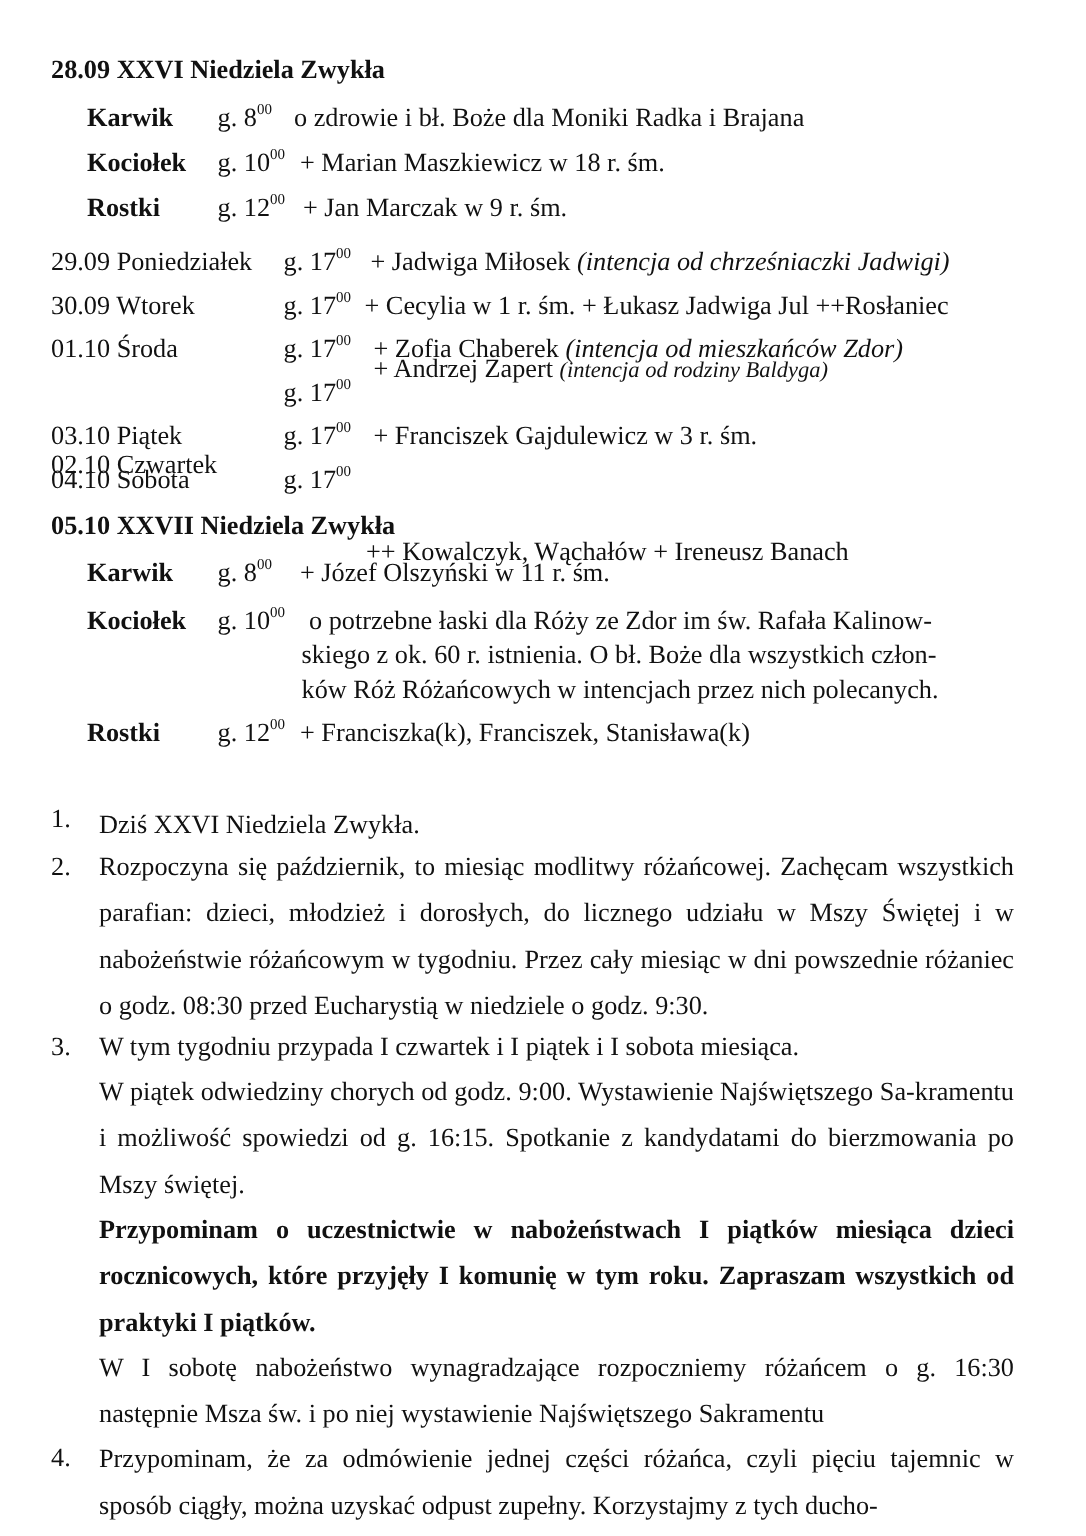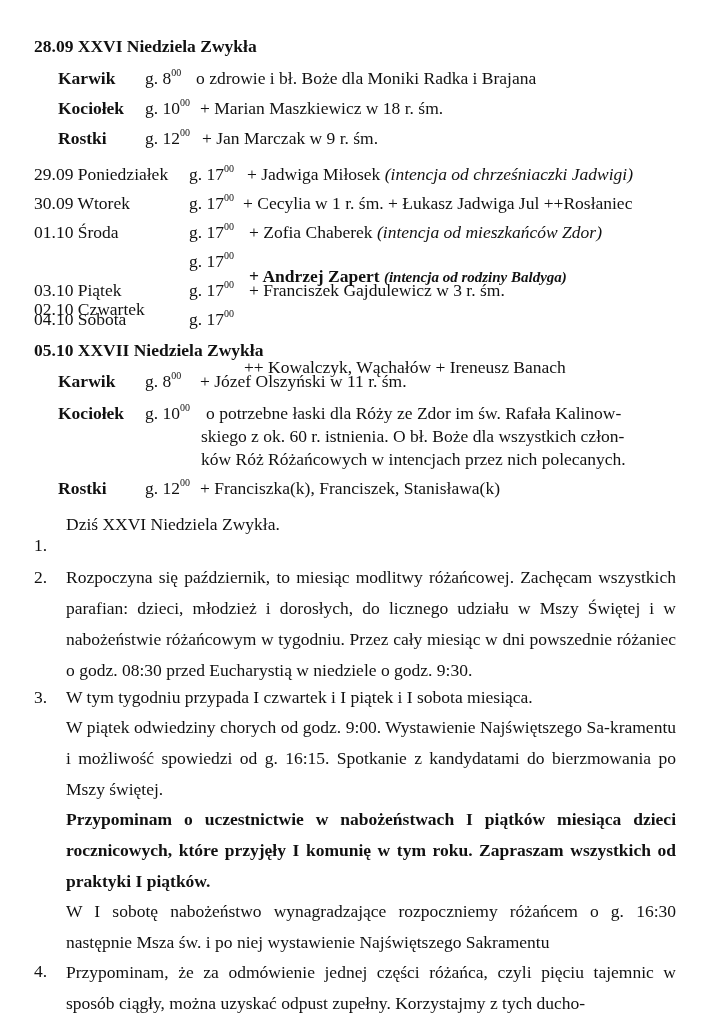--- a/index.html
+++ b/index.html
@@ -42,21 +42,21 @@
   <div class="abs" style="left:34px; top:193px;">30.09 Wtorek</div>
   <div class="abs" style="left:189px; top:193px;"><span>g. 17</span><sup>00</sup></div>
   <div class="abs" style="left:243px; top:193px;">+ Cecylia w 1 r. śm. + Łukasz Jadwiga Jul ++Rosłaniec</div>
 
   <div class="abs" style="left:34px; top:222px;">01.10 Środa</div>
   <div class="abs" style="left:189px; top:222px;"><span>g. 17</span><sup>00</sup></div>
   <div class="abs" style="left:249px; top:222px;"><span>+ Zofia Chaberek</span> <span class="ital">(intencja od mieszkańców Zdor)</span></div>
 
   <div class="abs" style="left:34px; top:251px;margin-top:48px;">02.10 Czwartek</div>
   <div class="abs" style="left:189px; top:251px;"><span>g. 17</span><sup>00</sup></div>
-  <div class="abs" style="left:249px; top:266px;font-weight:bold;"><span>+ Andrzej Zapert</span> <span class="small-ital">(intencja od rodziny Baldyga)</span></div>
+  <div class="abs" style="left:249px; top:235px;"><span>+ Andrzej Zapert</span> <span class="small-ital">(intencja od rodziny Baldyga)</span></div>
 
   <div class="abs" style="left:34px; top:280px;">03.10 Piątek</div>
   <div class="abs" style="left:189px; top:280px;"><span>g. 17</span><sup>00</sup></div>
   <div class="abs" style="left:249px; top:280px;">+ Franciszek Gajdulewicz w 3 r. śm.</div>
 
   <div class="abs" style="left:34px; top:309px;">04.10 Sobota</div>
   <div class="abs" style="left:189px; top:309px;"><span>g. 17</span><sup>00</sup></div>
   <div class="abs" style="left:244px; top:309px;margin-top:48px;">++ Kowalczyk, Wąchałów + Ireneusz Banach</div>
 </div>
 
@@ -73,21 +73,21 @@
   <div class="abs" style="left:201px; top:426px;">skiego z ok. 60 r. istnienia. O bł. Boże dla wszystkich człon-</div>
   <div class="abs" style="left:201px; top:449px;">ków Róż Różańcowych w intencjach przez nich polecanych.</div>
 
   <div class="abs bold" style="left:58px; top:478px;">Rostki</div>
   <div class="abs" style="left:145px; top:478px;"><span>g. 12</span><sup>00</sup></div>
   <div class="abs" style="left:200px; top:478px;">+ Franciszka(k), Franciszek, Stanisława(k)</div>
 </div>
 
 <div>
   <div class="num" style="top:535px;">1.</div>
-  <div class="para" style="top:509px;">Dziś XXVI Niedziela Zwykła.</div>
+  <div class="para" style="top:534px;">Dziś XXVI Niedziela Zwykła.</div>
 
   <div class="num" style="top:567px;">2.</div>
   <div class="para" style="top:562px;">Rozpoczyna się październik, to miesiąc modlitwy różańcowej. Zachęcam wszystkich parafian: dzieci, młodzież i dorosłych, do licznego udziału w Mszy Świętej i w nabożeństwie różańcowym w tygodniu. Przez cały miesiąc w dni powszednie różaniec o godz. 08:30 przed Eucharystią w niedziele o godz. 9:30.</div>
 
   <div class="num" style="top:687px;">3.</div>
   <div class="para" style="top:682px;">W tym tygodniu przypada I czwartek i I piątek i I sobota miesiąca.</div>
   <div class="para" style="top:712px;">W piątek odwiedziny chorych od godz. 9:00. Wystawienie Najświętszego Sa-kramentu i możliwość spowiedzi od g. 16:15. Spotkanie z kandydatami do bierzmowania po Mszy świętej.</div>
   <div class="para" style="top:804px;font-weight:bold;">Przypominam o uczestnictwie w nabożeństwach I piątków miesiąca dzieci rocznicowych,  które przyjęły I komunię w tym roku. Zapraszam wszystkich od praktyki I piątków.</div>
   <div class="para" style="top:896px;">W I sobotę nabożeństwo wynagradzające rozpoczniemy różańcem o g. 16:30 następnie Msza św. i po niej wystawienie Najświętszego Sakramentu</div>
 

